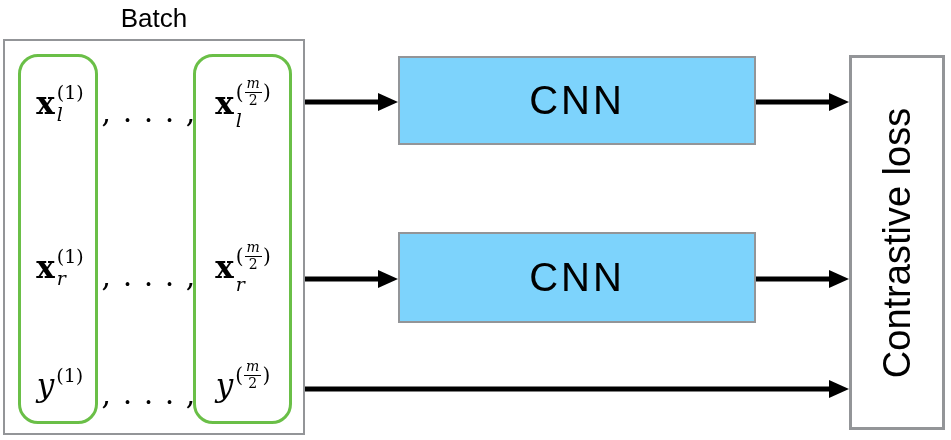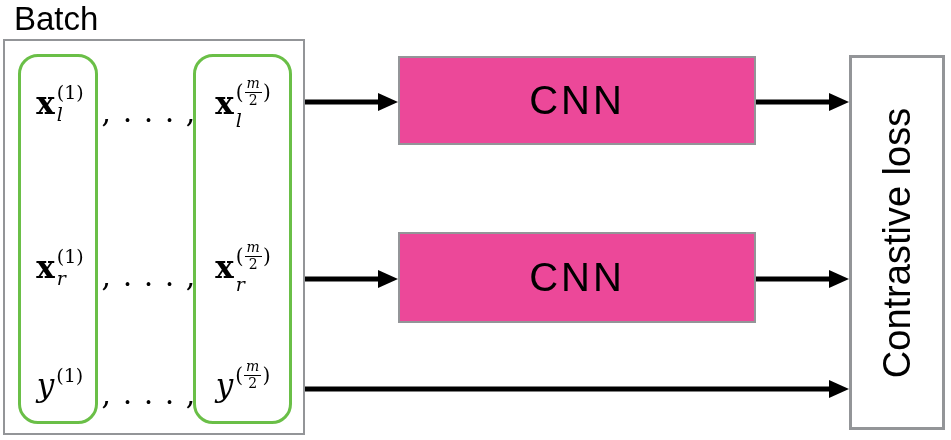--- a/index.html
+++ b/index.html
@@ -9,22 +9,23 @@
     height: 440px;
     background: #ffffff;
     font-family: "Liberation Sans", sans-serif;
     color: #000;
     overflow: hidden;
   }
 
   
   .batch-title {
     position: absolute;
-    left: 14px; top: 0px; width: 302px;
-    font-size: 33px;
+    left: 3px; top: 0px; width: 302px;
+    text-align: center;
+    font-size: 26px;
     line-height: 37px;
     color: #000;
   }
   .batch-box {
     position: absolute;
     left: 3px; top: 39px;
     width: 298px; height: 392px;
     border: 2px solid #939598;
     background: #ffffff;
   }
@@ -91,21 +92,21 @@
     font-size: 30px;
     letter-spacing: 1px;
     white-space: nowrap;
   }
 
   
   .cnn-box {
     position: absolute;
     left: 398px; width: 354px;
     border: 2px solid #939598;
-    background: #ec4899;
+    background: #7dd3fc;
     display: flex; align-items: center; justify-content: center;
   }
   .cnn-box.top    { top: 56px;  height: 85px; }
   .cnn-box.bottom { top: 232px; height: 87px; }
   .cnn-label {
     font-size: 40px;
     letter-spacing: 3px;
     color: #000;
   }
   .loss-box {

